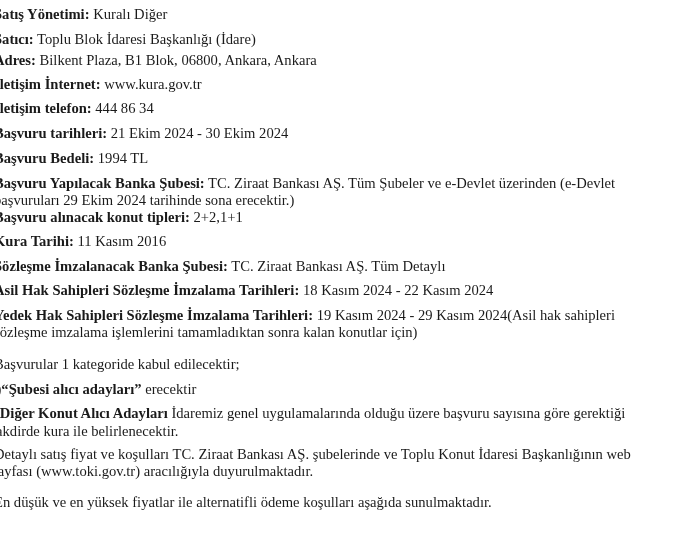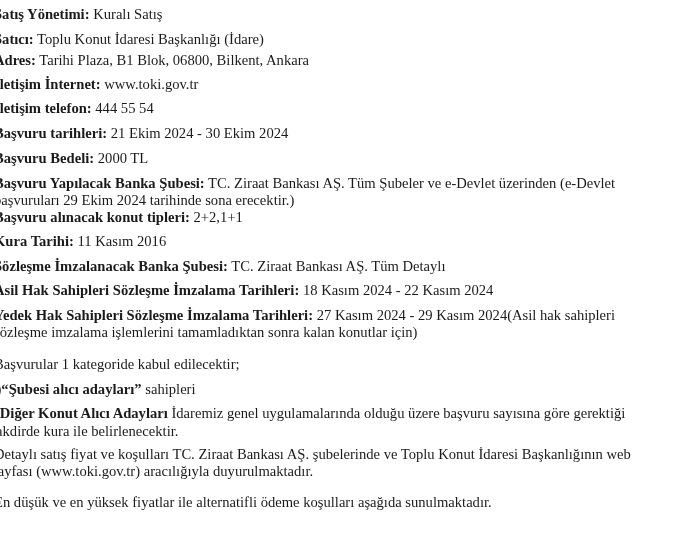--- a/index.html
+++ b/index.html
@@ -30,45 +30,45 @@
       line-height: 17px;
     }
     .b { font-weight: bold; }
   </style>
 </head>
 <body>
 
 <div class="page">
 
   <div class="line" style="top:6px">
-    <span class="b">Satış Yönetimi:</span><span> Kuralı Satış</span>
+    <span class="b">Satış Yönetimi:</span><span> Kuralı Diğer</span>
   </div>
 
   <div class="line" style="top:31px">
-    <span class="b">Satıcı:</span><span> Toplu Konut İdaresi Başkanlığı (İdare)</span>
+    <span class="b">Satıcı:</span><span> Toplu Blok İdaresi Başkanlığı (İdare)</span>
   </div>
 
   <div class="line" style="top:52px">
-    <span class="b">Adres:</span><span> Tarihi Plaza, B1 Blok, 06800, Bilkent, Ankara</span>
+    <span class="b">Adres:</span><span> Bilkent Plaza, B1 Blok, 06800, Ankara, Ankara</span>
   </div>
 
   <div class="line" style="top:76px">
-    <span class="b">İletişim İnternet:</span><span> www.toki.gov.tr</span>
+    <span class="b">İletişim İnternet:</span><span> www.kura.gov.tr</span>
   </div>
 
   <div class="line" style="top:100px">
-    <span class="b">İletişim telefon:</span><span> 444 55 54</span>
+    <span class="b">İletişim telefon:</span><span> 444 86 34</span>
   </div>
 
   <div class="line" style="top:125px">
     <span class="b">Başvuru tarihleri:</span><span> 21 Ekim 2024 - 30 Ekim 2024</span>
   </div>
 
   <div class="line" style="top:150px">
-    <span class="b">Başvuru Bedeli:</span><span> 2000 TL</span>
+    <span class="b">Başvuru Bedeli:</span><span> 1994 TL</span>
   </div>
 
   <div class="line" style="top:175px">
     <span class="b">Başvuru Yapılacak Banka Şubesi:</span><span> TC. Ziraat Bankası AŞ. Tüm Şubeler ve e-Devlet üzerinden (e-Devlet</span>
   </div>
   <div class="line" style="top:192px">başvuruları 29 Ekim 2024 tarihinde sona erecektir.)</div>
 
   <div class="line" style="top:209px">
     <span class="b">Başvuru alınacak konut tipleri:</span><span> 2+2,1+1</span>
   </div>
@@ -79,28 +79,28 @@
 
   <div class="line" style="top:258px">
     <span class="b">Sözleşme İmzalanacak Banka Şubesi:</span><span> TC. Ziraat Bankası AŞ. Tüm Detaylı</span>
   </div>
 
   <div class="line" style="top:282px">
     <span class="b">Asil Hak Sahipleri Sözleşme İmzalama Tarihleri:</span><span> 18 Kasım 2024 - 22 Kasım 2024</span>
   </div>
 
   <div class="line" style="top:307px">
-    <span class="b">Yedek Hak Sahipleri Sözleşme İmzalama Tarihleri:</span><span> 27 Kasım 2024 - 29 Kasım 2024(Asil hak sahipleri</span>
+    <span class="b">Yedek Hak Sahipleri Sözleşme İmzalama Tarihleri:</span><span> 19 Kasım 2024 - 29 Kasım 2024(Asil hak sahipleri</span>
   </div>
   <div class="line" style="top:324px">sözleşme imzalama işlemlerini tamamladıktan sonra kalan konutlar için)</div>
 
   <div class="line" style="top:356px">Başvurular 1 kategoride kabul edilecektir;</div>
 
   <div class="line" style="top:381px; left:-4px">
-    <span>a)</span><span class="b">“Şubesi alıcı adayları”</span><span> sahipleri</span>
+    <span>a)</span><span class="b">“Şubesi alıcı adayları”</span><span> erecektir</span>
   </div>
 
   <div class="line" style="top:405px; left:-10px">
     <span class="b">a) Diğer Konut Alıcı Adayları</span><span> İdaremiz genel uygulamalarında olduğu üzere başvuru sayısına göre gerektiği</span>
   </div>
   <div class="line" style="top:423px; left:-2px">takdirde kura ile belirlenecektir.</div>
 
   <div class="line" style="top:446px">Detaylı satış fiyat ve koşulları TC. Ziraat Bankası AŞ. şubelerinde ve Toplu Konut İdaresi Başkanlığının web</div>
   <div class="line" style="top:463px; left:-2px">sayfası (www.toki.gov.tr) aracılığıyla duyurulmaktadır.</div>
 

